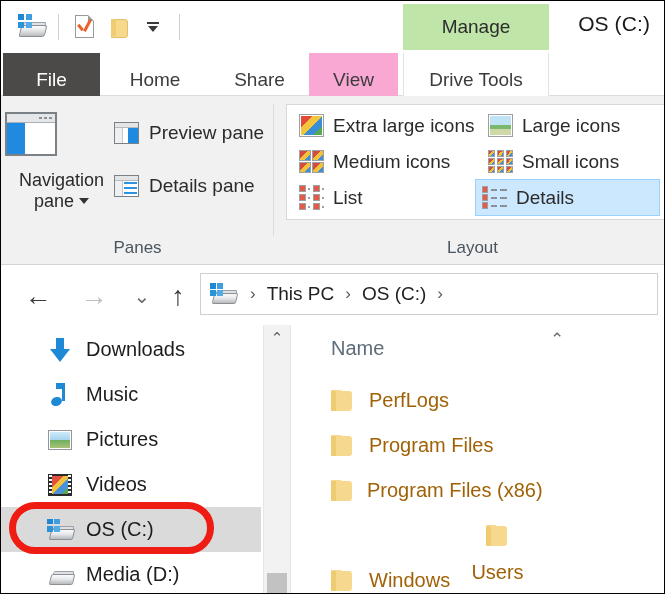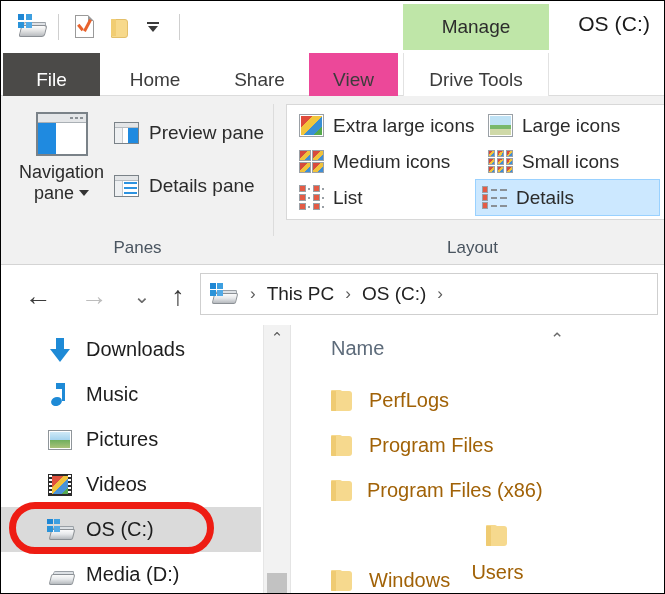--- a/index.html
+++ b/index.html
@@ -183,21 +183,21 @@
   }
   .tab-file {
     left: 2px; width: 97px;
     background: #4b4a48;
     color: #ffffff;
   }
   .tab-home  { left: 99px;  width: 110px; }
   .tab-share { left: 209px; width: 99px;  }
   .tab-view  {
     left: 308px; width: 89px;
-    background: #ec4899;
+    background: #f9a8d4;
     border-bottom: 1px solid #f1f1f1;
   }
   .tab-drivetools {
     left: 402px; width: 146px;
     background: #ffffff;
     border-left: 1px solid #e2e2e2;
     border-right: 1px solid #e2e2e2;
     border-bottom: 1px solid #ffffff;
   }
 
@@ -225,21 +225,21 @@
     background: #dcdcdc;
   }
 
   
   .navpane-btn {
     position: absolute;
     left: 4px; top: 8px;
     width: 113px; height: 128px;
     display: flex;
     flex-direction: column;
-    align-items: center;
+    gap: 8px;
   }
   .navpane-icon {
     width: 52px; height: 44px;
     margin-top: 8px;
     position: relative;
     background: #ffffff;
     border: 2px solid #7a8288;
     box-sizing: border-box;
   }
   .navpane-icon .topbar {

